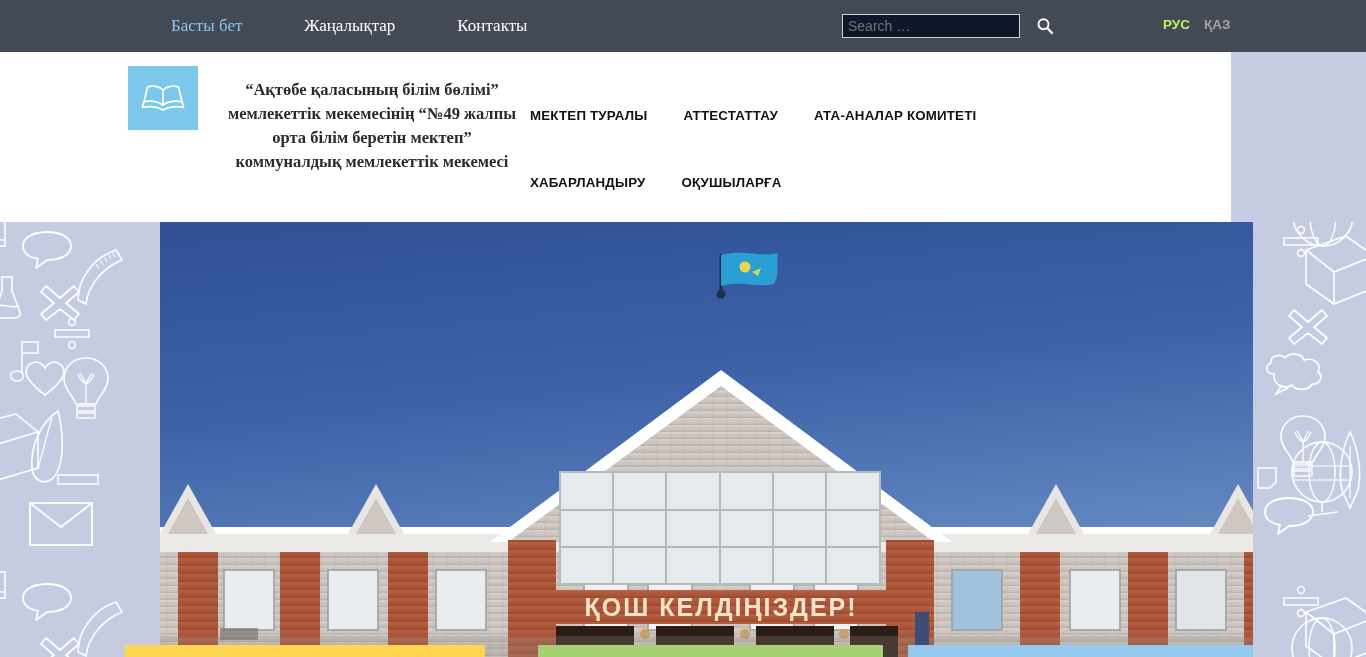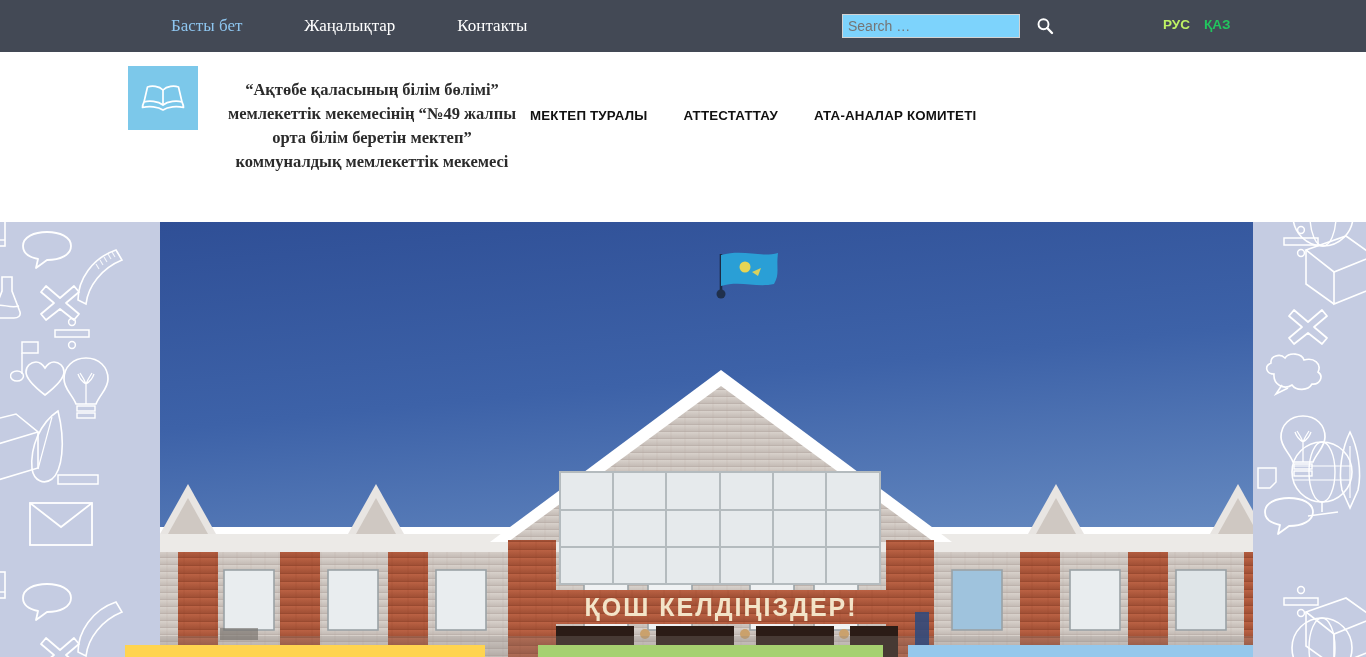--- a/index.html
+++ b/index.html
@@ -27,21 +27,21 @@
     white-space: nowrap;
   }
   .topnav a.active { color: #8ec6f0; }
 
   .search-wrap {
     position: absolute; left: 842px; top: 14px;
     display: flex; align-items: center;
   }
   .search-input {
     width: 178px; height: 24px;
-    background: #7dd3fc;
+    background: #0f172a;
     border: 1px solid #d3d3d3;
     font-family: "Liberation Sans", sans-serif;
     font-size: 14px;
     color: #6d6d6d;
     padding: 0 5px;
     outline: none;
   }
   .search-btn {
     background: none; border: none;
     margin-left: 14px; cursor: pointer;
@@ -50,26 +50,26 @@
     padding: 0;
   }
 
   .langs {
     position: absolute; left: 1163px; top: 17px;
     display: flex; gap: 14px;
     font-size: 13.5px; font-weight: bold;
   }
   .langs a { text-decoration: none; }
   .lang-ru { color: #bef264; }
-  .lang-kz { color: #22c55e; }
+  .lang-kz { color: #a3a3a3; }
 
   
   .header {
     position: absolute; top: 52px; left: 0;
-    width: 1366px; height: 170px;
+    width: 1231px; height: 170px;
     background: #ffffff;
   }
   .brand {
     position: absolute; left: 128px; top: 14px;
     display: flex; align-items: flex-start;
   }
   .logo {
     width: 70px; height: 64px;
     background: #7cc8ea;
     display: flex; align-items: center; justify-content: center;
@@ -169,20 +169,24 @@
       </svg>
     </div>
     <div class="sitetitle">“Ақтөбе қаласының білім бөлімі” мемлекеттік мекемесінің “№49 жалпы орта білім беретін мектеп” коммуналдық мемлекеттік мекемесі</div>
   </div>
 
   <nav class="mainnav">
     <div class="mainnav-row">
       <a href="#">МЕКТЕП ТУРАЛЫ</a>
       <a href="#">АТТЕСТАТТАУ</a>
       <a href="#">АТА-АНАЛАР КОМИТЕТІ</a>
+    </div>
+    <div class="mainnav-row">
+      <a href="#">ХАБАРЛАНДЫРУ</a>
+      <a href="#">ОҚУШЫЛАРҒА</a>
     </div>
   </nav>
 </div>
 
 <div class="bg">
   <div class="doodles">
 
     <svg style="left:-14px;top:-4px" width="34" height="34" viewBox="0 0 34 34">
       <rect x="8" y="2" width="11" height="26" fill="none" stroke="#fff" stroke-width="1.6"></rect>
       <line x1="8" y1="22" x2="19" y2="22" stroke="#fff" stroke-width="1.4"></line>

